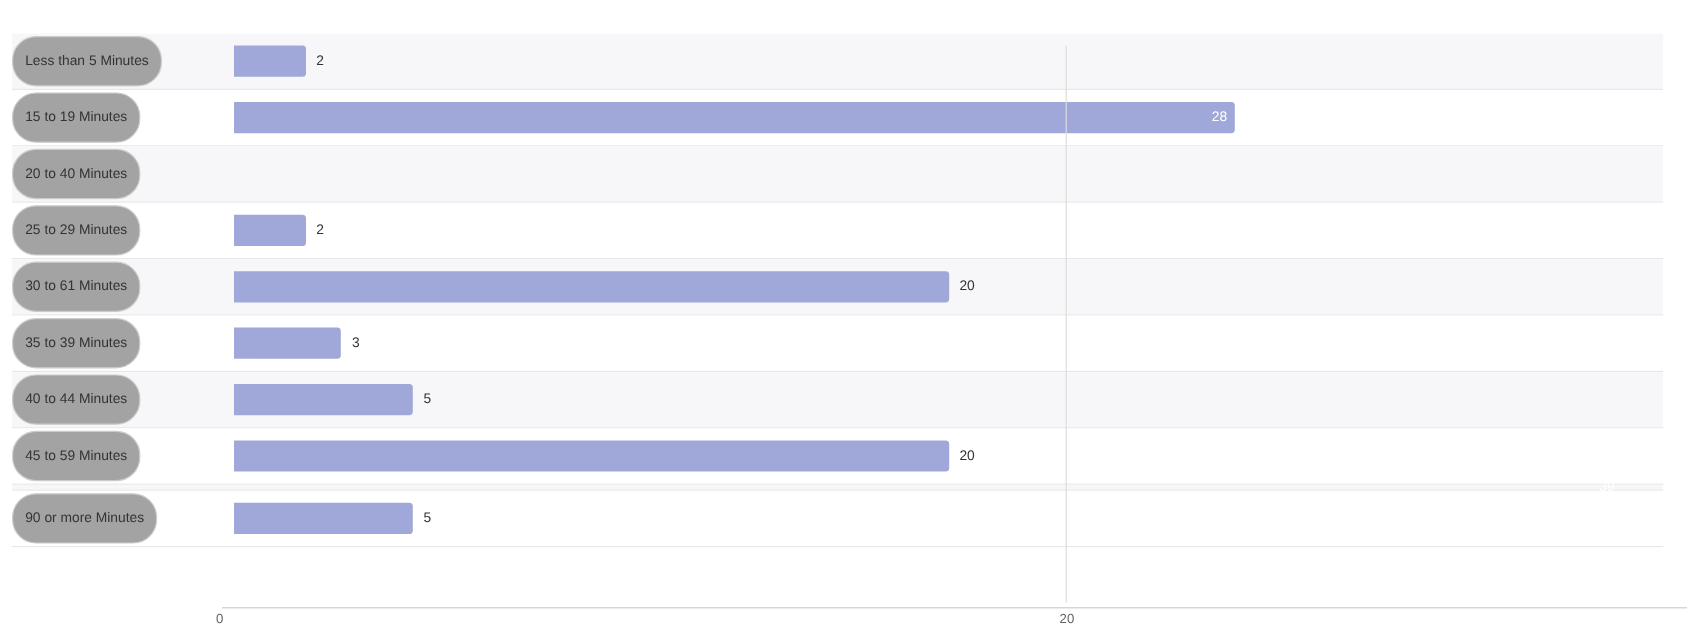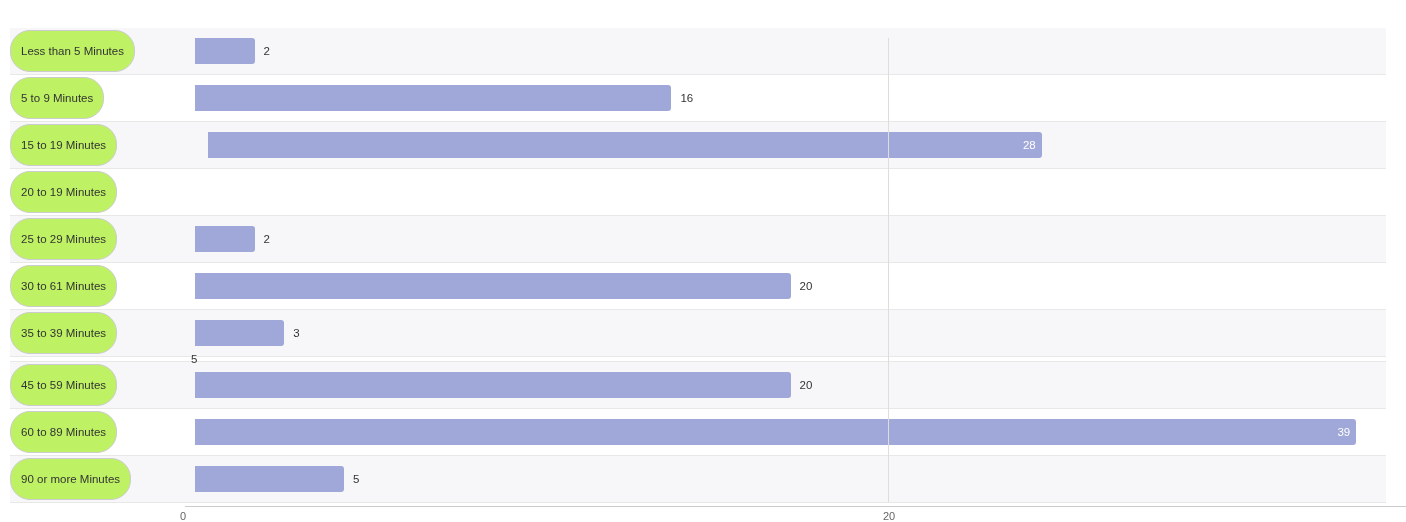--- a/index.html
+++ b/index.html
@@ -53,21 +53,21 @@
       background: #fff;
     }
     .label-cell {
       width: 185px;
       min-width: 185px;
       display: flex;
       align-items: center;
       padding-right: 4px;
     }
     .label-pill {
-      background: #bef264;
+      background: #a3a3a3;
       border: 1px solid #ccc;
       border-radius: 20px;
       padding: 14px 10px;
       font-size: 11.5px;
       color: #333;
       white-space: nowrap;
     }
     .bar-cell {
       flex: 1;
       position: relative;
@@ -121,40 +121,31 @@
         <div class="label-cell">
           <div class="label-pill">Less than 5 Minutes</div>
         </div>
         <div class="bar-cell">
           <span class="bar-value" style="left: calc(5% + 4px);">2</span>
           <div class="bar" style="width: 5%;"></div>
         </div>
       </div>
       <div class="bar-row">
         <div class="label-cell">
-          <div class="label-pill">5 to 9 Minutes</div>
-        </div>
-        <div class="bar-cell">
-          <span class="bar-value" style="left: calc(40% + 4px);">16</span>
-          <div class="bar" style="width: 40%;"></div>
-        </div>
-      </div>
-      <div class="bar-row">
-        <div class="label-cell">
           <div class="label-pill">15 to 19 Minutes</div>
         </div>
         <div class="bar-cell">
-          <div class="bar" style="width: 70%; margin-left: 13px;">
+          <div class="bar" style="width: 70%;">
             <span class="bar-value-inside">28</span>
           </div>
         </div>
       </div>
       <div class="bar-row">
         <div class="label-cell">
-          <div class="label-pill">20 to 19 Minutes</div>
+          <div class="label-pill">20 to 40 Minutes</div>
         </div>
       </div>
       <div class="bar-row">
         <div class="label-cell">
           <div class="label-pill">25 to 29 Minutes</div>
         </div>
         <div class="bar-cell">
           <span class="bar-value" style="left: calc(5% + 4px);">2</span>
           <div class="bar" style="width: 5%;"></div>
         </div>
@@ -171,38 +162,38 @@
       <div class="bar-row">
         <div class="label-cell">
           <div class="label-pill">35 to 39 Minutes</div>
         </div>
         <div class="bar-cell">
           <span class="bar-value" style="left: calc(7.5% + 4px);">3</span>
           <div class="bar" style="width: 7.5%;"></div>
         </div>
       </div>
       <div class="bar-row">
+        <div class="label-cell">
+          <div class="label-pill">40 to 44 Minutes</div>
+        </div>
         <div class="bar-cell">
           <span class="bar-value" style="left: calc(12.5% + 4px);">5</span>
           <div class="bar" style="width: 12.5%;"></div>
         </div>
       </div>
       <div class="bar-row">
         <div class="label-cell">
           <div class="label-pill">45 to 59 Minutes</div>
         </div>
         <div class="bar-cell">
           <span class="bar-value" style="left: calc(50% + 4px);">20</span>
           <div class="bar" style="width: 50%;"></div>
         </div>
       </div>
       <div class="bar-row">
-        <div class="label-cell">
-          <div class="label-pill">60 to 89 Minutes</div>
-        </div>
         <div class="bar-cell">
           <div class="bar" style="width: 97.5%;">
             <span class="bar-value-inside">39</span>
           </div>
         </div>
       </div>
       <div class="bar-row">
         <div class="label-cell">
           <div class="label-pill">90 or more Minutes</div>
         </div>

